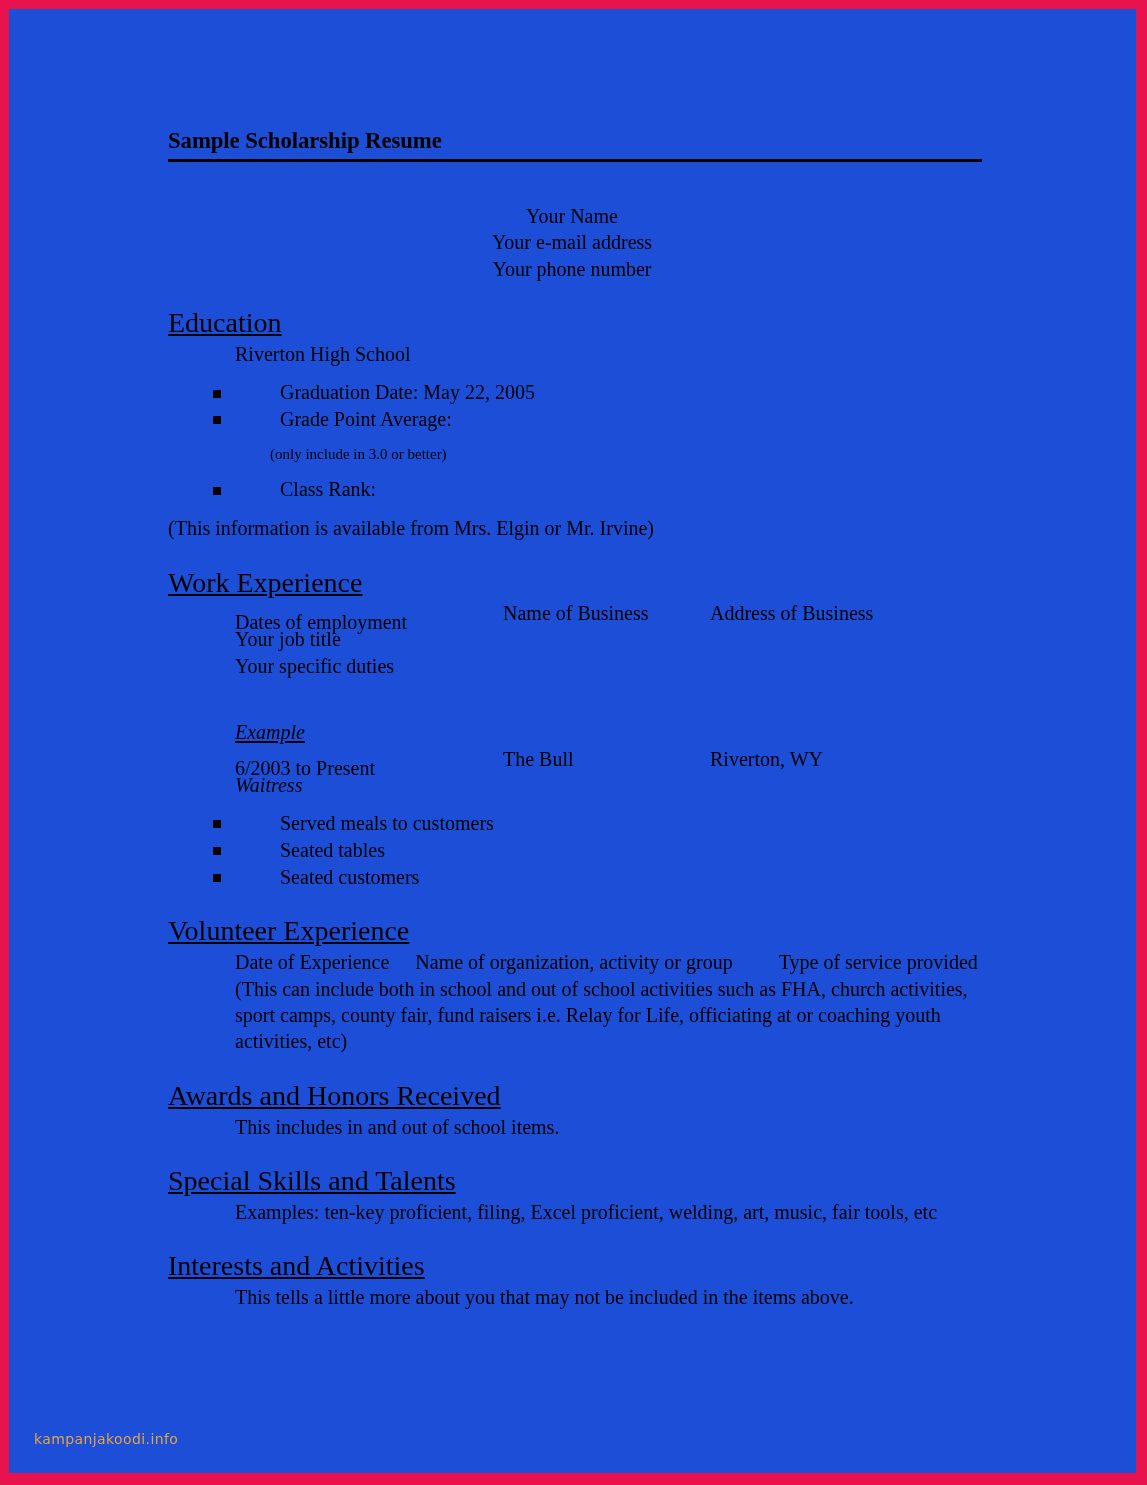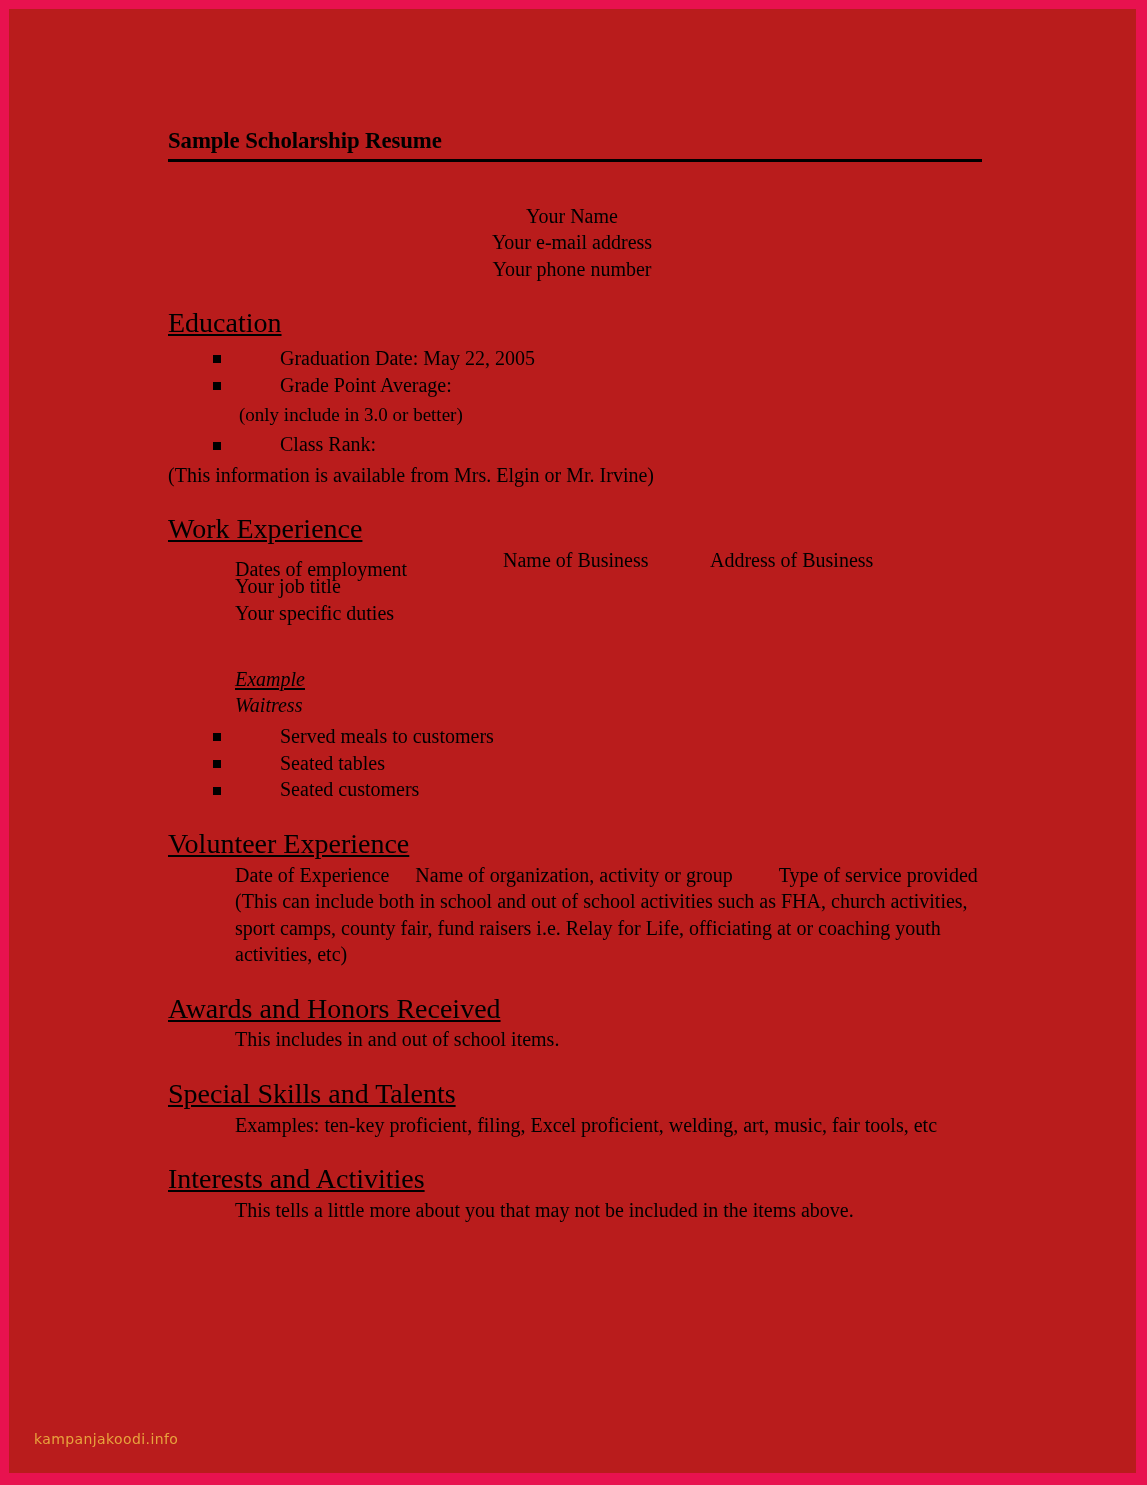--- a/index.html
+++ b/index.html
@@ -5,21 +5,21 @@
   html, body {
     margin: 0;
     padding: 0;
     background: #ffffff;
   }
 
   .page {
     position: relative;
     width: 1147px;
     height: 1485px;
-    background: #b91c1c;
+    background: #1d4ed8;
     box-sizing: border-box;
     overflow: hidden;
     font-family: "Liberation Serif", "DejaVu Serif", serif;
     color: #000000;
   }
 
   
   .frame-border {
     position: absolute;
     left: 0;
@@ -98,44 +98,44 @@
 
   .para {
     font-size: 20px;
     line-height: 1.32;
     width: 748px;
   }
 
   
   .bullet-list {
     list-style: none;
-    margin: 4px;
+    margin: 12px;
     padding: 0;
     margin-left: 45px;
   }
   .bullet-item {
     position: relative;
     font-size: 20px;
     line-height: 1.34;
     padding-left: 67px;
     white-space: nowrap;
   }
   .bullet-marker {
     position: absolute;
     left: 0;
     top: 0.52em;
     width: 8px;
     height: 8px;
     background: #000000;
   }
 
   .sub-note {
-    font-size: 19px;
+    font-size: 15px;
     line-height: 1.3;
-    margin-left: 71px;
+    margin-left: 102px;
     white-space: nowrap;
   }
 
   
   .cols-row {
     position: relative;
     height: 26px;
     font-size: 20px;
     line-height: 1.32;
   }
@@ -188,20 +188,21 @@
     <div class="title-rule"></div>
 
     <div class="contact-block">
       <div class="contact-line">Your Name</div>
       <div class="contact-line">Your e-mail address</div>
       <div class="contact-line">Your phone number</div>
     </div>
 
     <div class="section">
       <div class="section-heading">Education</div>
+      <div class="indent-1">Riverton High School</div>
       <ul class="bullet-list">
         <li class="bullet-item">
           <span class="bullet-marker"></span>
           <span>Graduation Date: May 22, 2005</span>
         </li>
         <li class="bullet-item">
           <span class="bullet-marker"></span>
           <span>Grade Point Average:</span>
         </li>
       </ul>
@@ -223,20 +224,25 @@
           <span class="col-a">Dates of employment</span>
           <span class="col-b">Name of Business</span>
           <span class="col-c">Address of Business</span>
         </div>
         <div class="body-line">Your job title</div>
         <div class="body-line">Your specific duties</div>
 
         <div class="spacer-lg"></div>
 
         <div class="example-label">Example</div>
+        <div class="cols-row">
+          <span class="col-a">6/2003 to Present</span>
+          <span class="col-b">The Bull</span>
+          <span class="col-c">Riverton, WY</span>
+        </div>
         <div class="job-title-italic">Waitress</div>
       </div>
 
       <ul class="bullet-list">
         <li class="bullet-item">
           <span class="bullet-marker"></span>
           <span>Served meals to customers</span>
         </li>
         <li class="bullet-item">
           <span class="bullet-marker"></span>

